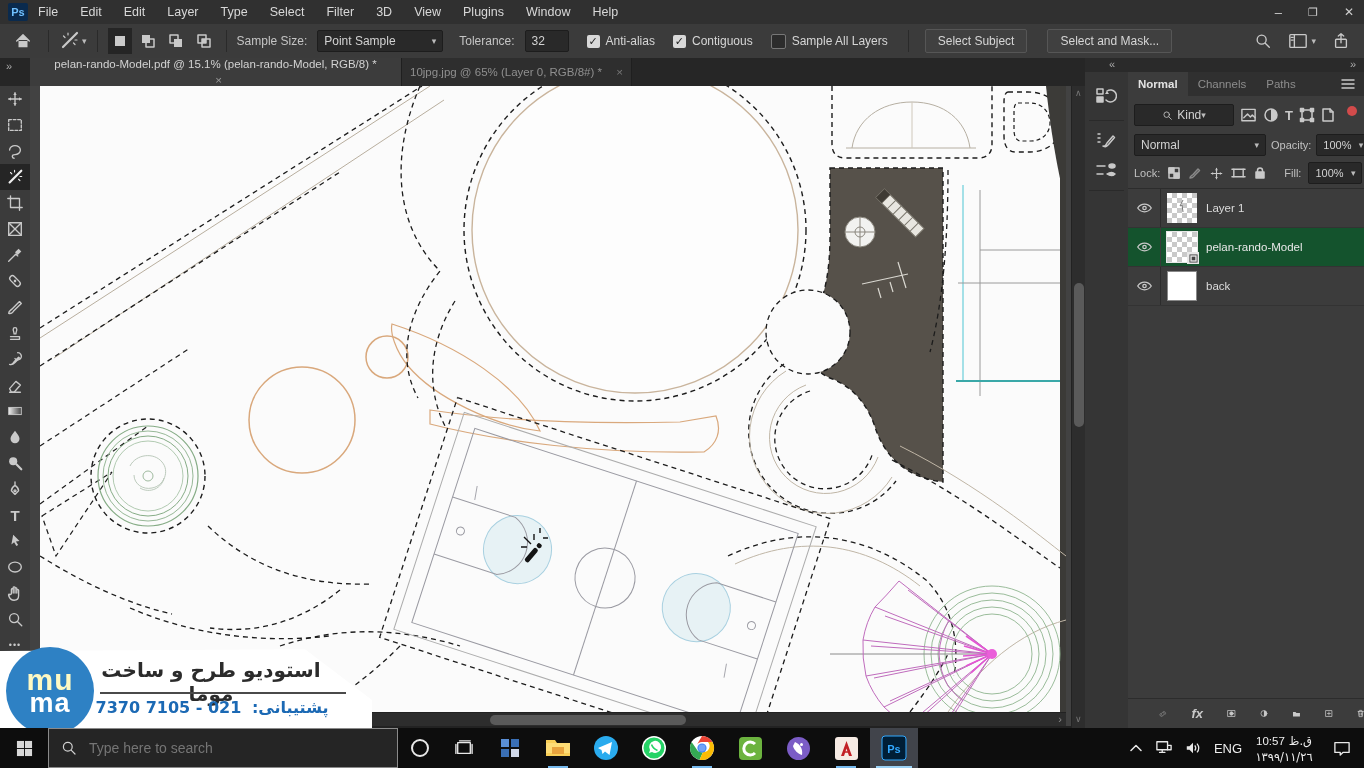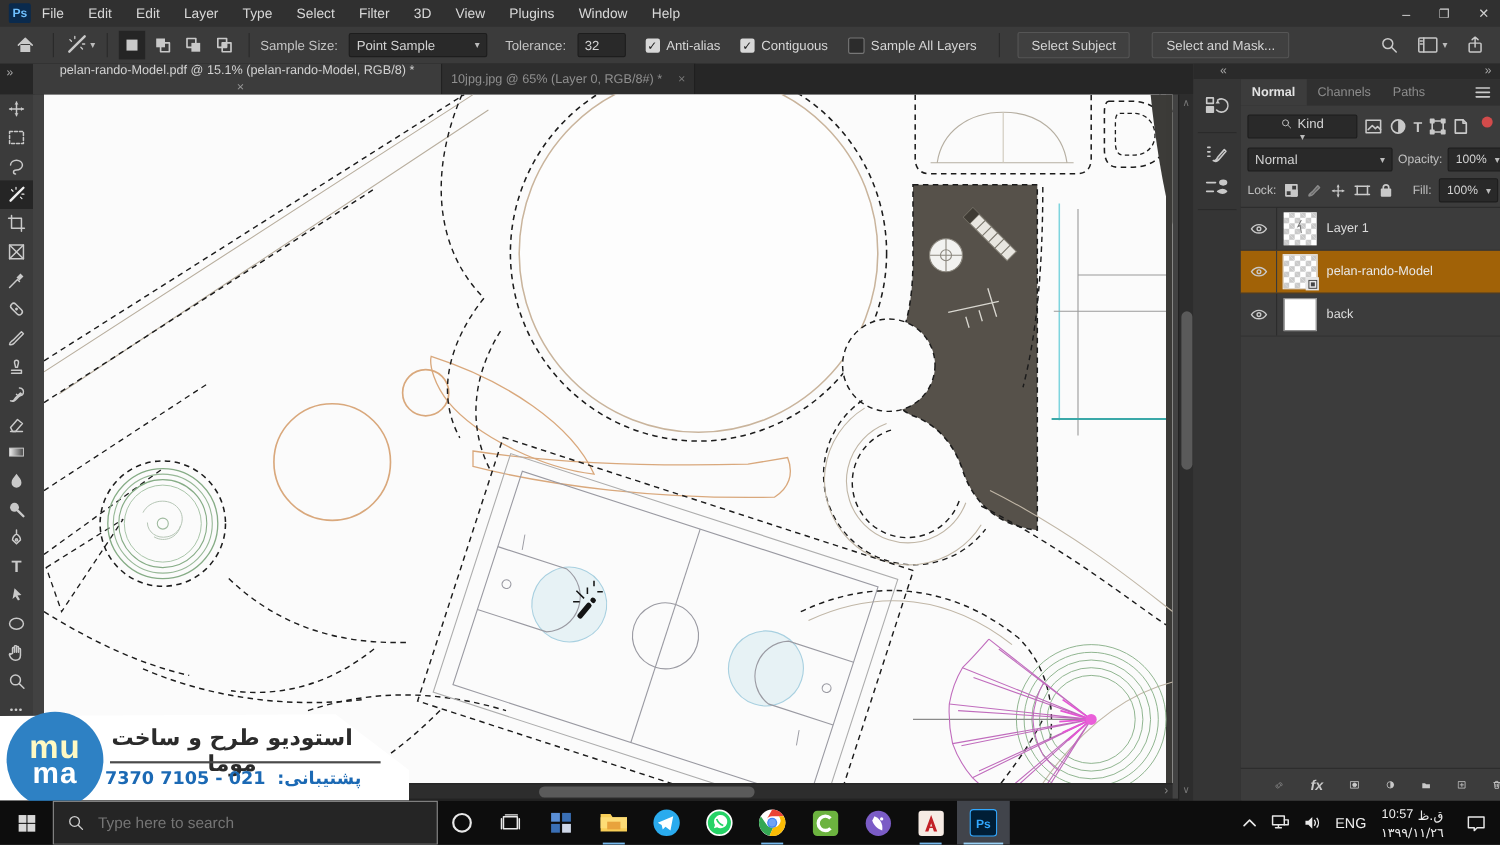--- a/index.html
+++ b/index.html
@@ -478,21 +478,21 @@
         <div class="ltab" style="color:#8d8d8d;">
           <span>Paths</span>
           </div>
         <div class="abs" style="right:8px;top:5px;color:#bbb;">
           <svg class="icon" width="16" height="14" viewBox="0 0 16 14">
               <path d="M2 3h12M2 7h12M2 11h12"></path>
             </svg></div>
       </div>
 
       <div class="abs row" style="left:6px;top:32px;gap:6px;">
-        <div class="ddbox" style="width:86px;justify-content:flex-start;flex-direction:column;">
+        <div class="ddbox" style="width:86px;justify-content:center;">
           <span class="row" style="gap:4px;">
               <svg class="icon" width="11" height="11" viewBox="0 0 20 20">
                 <circle cx="8.5" cy="8.5" r="5"></circle>
                 <path d="M12.5 12.5 17 17"></path>
               </svg>
           <span>Kind</span>
             </span>
           <span class="chev">▾</span>
         </div>
         <svg class="icon" width="17" height="16" viewBox="0 0 18 16">
@@ -567,21 +567,21 @@
               <path d="M2 8s3-4.5 8-4.5S18 8 18 8s-3 4.5-8 4.5S2 8 2 8z"></path>
               <circle cx="10" cy="8" r="2"></circle>
             </svg>
           </div>
         <div class="checker" style="width:30px;height:30px;margin-left:6px;position:relative;">
           <svg width="30" height="30" viewBox="0 0 30 30">
               <path d="M16 7l-3 6 2-1 1 7" stroke="#777" fill="none"></path>
             </svg></div>
         <span style="margin-left:9px;color:#dcdcdc;font-size:11.5px;">Layer 1</span>
       </div>
-      <div class="abs row" style="left:0;top:156px;width:236px;height:38px;background:#a16207;border-bottom:1px solid #333;">
+      <div class="abs row" style="left:0;top:156px;width:236px;height:38px;background:#14532d;border-bottom:1px solid #333;">
         <div class="row" style="width:32px;justify-content:center;border-right:1px solid #3a3a3a;height:38px;">
           <svg class="icon" width="17" height="14" viewBox="0 0 20 16">
               <path d="M2 8s3-4.5 8-4.5S18 8 18 8s-3 4.5-8 4.5S2 8 2 8z"></path>
               <circle cx="10" cy="8" r="2"></circle>
             </svg>
           </div>
         <div class="checker" style="width:30px;height:30px;margin-left:6px;position:relative;outline:1.5px solid #e8e8e8;">
           <div class="abs" style="right:-2px;bottom:-2px;width:12px;height:12px;background:#e8e8e8;display:flex;align-items:center;justify-content:center;">
             <svg width="9" height="9" viewBox="0 0 10 10">
                 <rect x="1" y="1" width="8" height="8" fill="none" stroke="#444"></rect>

